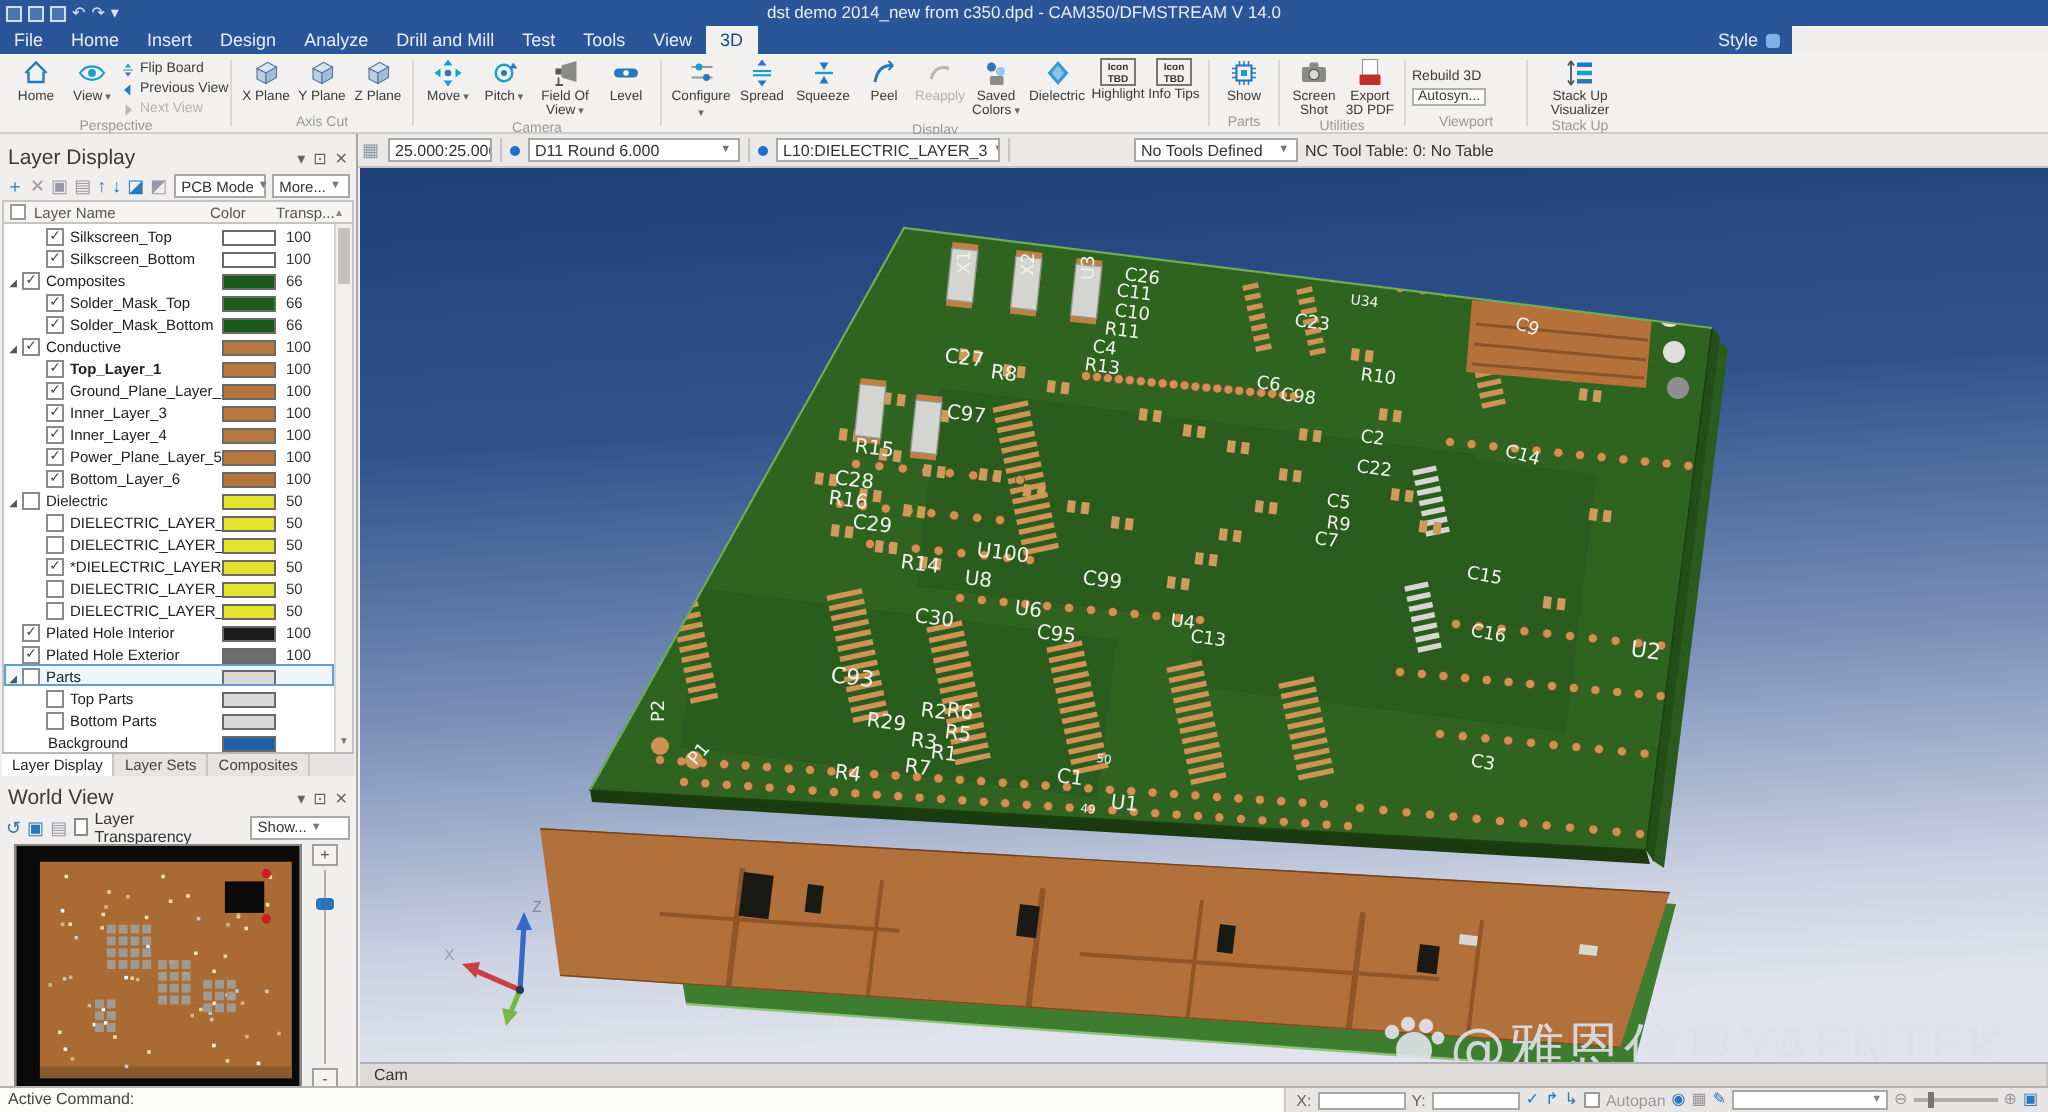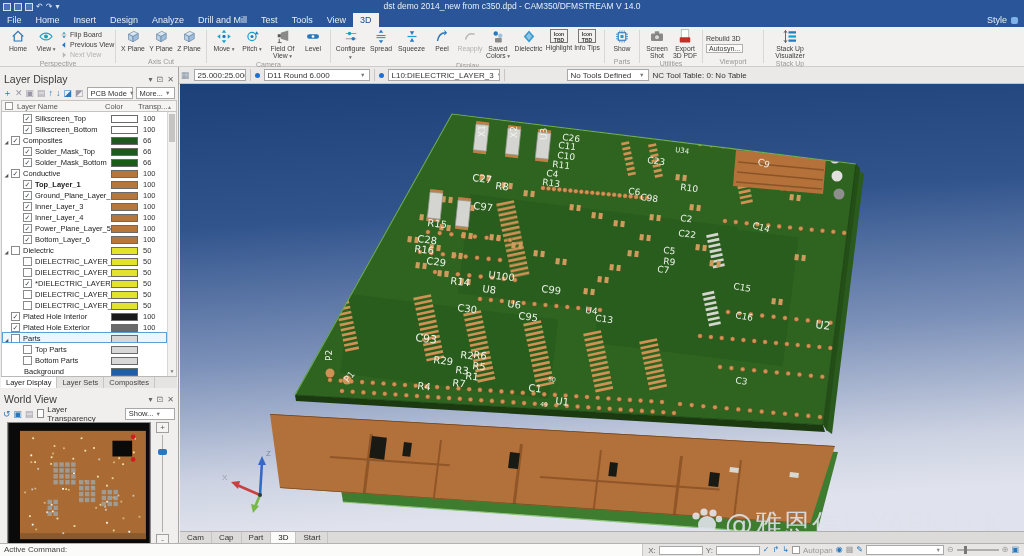--- a/index.html
+++ b/index.html
@@ -8,21 +8,21 @@
   #app *{box-sizing:border-box;}
 
   
   #titlebar{position:absolute;left:0;top:0;width:1024px;height:13px;background:#2a5699;color:#fff;}
   #qa{position:absolute;left:3px;top:1px;display:flex;gap:3px;align-items:center;height:11px;}
   .qaic{width:8px;height:8px;border:1px solid #cfe0f4;background:#4a74b4;}
   .qatxt{font-size:8px;color:#d8e4f6;line-height:11px;}
   #tb-title{position:absolute;left:0;top:0;width:100%;text-align:center;font-size:8.5px;line-height:13px;color:#e8eef8;}
 
   
-  #menubar{position:absolute;left:0;top:13px;width:1024px;height:14px;background:#2a5699;display:flex;align-items:stretch;}
+  #menubar{position:absolute;left:0;top:13px;width:896px;height:14px;background:#2a5699;display:flex;align-items:stretch;}
   .mi{padding:0 7px;font-size:9px;line-height:14px;color:#e6edf8;}
   .mi.active{background:#f2f1ef;color:#1a4a8c;}
   #mb-right{margin-left:auto;display:flex;gap:4px;align-items:center;padding-right:6px;font-size:9px;color:#e6edf8;}
   .mb-ic{width:7px;height:7px;background:#7fb2e8;border-radius:2px;}
 
   
   #ribbon{position:absolute;left:0;top:27px;width:1024px;height:40px;background:#f2f1ef;
           border-bottom:1px solid #cfccc9;display:flex;align-items:stretch;padding:1px 0 0 2px;}
   .rgroup{display:flex;flex-direction:column;padding:0 2px;}
   .rbody{display:flex;flex:1;align-items:stretch;}
@@ -103,21 +103,21 @@
   #wv-slider{width:17px;display:flex;flex-direction:column;align-items:center;height:123px;}
   .wvbtn{width:13px;height:11px;border:1px solid #a0a0a0;background:#f4f3f1;font-size:8px;line-height:9px;text-align:center;color:#555;}
   #wv-track{flex:1;width:9px;position:relative;}
   #wv-track::before{content:"";position:absolute;left:4px;top:2px;bottom:2px;width:1px;background:#b0aeac;}
   #wv-thumb{position:absolute;left:0;top:16px;width:9px;height:6px;background:#2878be;border-radius:2px;}
 
   
   #viewport{position:absolute;left:180px;top:84px;width:844px;height:459px;}
   #scene{display:block;width:844px;height:447px;}
   #labels text{font-family:"DejaVu Sans",sans-serif;}
-  #vtabs{height:12px;background:#dddbd9;border-top:1px solid #b2b0ae;display:flex;}
+  #vtabs{height:12px;background:#dddbd9;border-top:1px solid #b2b0ae;display:flex;flex-direction:column;}
   .vtab{padding:0 7px;font-size:8px;line-height:11px;color:#333;border-right:1px solid #c6c4c2;}
   .vtab.active{background:#fbfbfa;color:#111;}
 
   
   #statusbar{position:absolute;left:0;top:543px;width:1024px;height:13px;background:#e8e6e4;
              border-top:1px solid #b4b2b0;display:flex;align-items:center;font-size:8px;}
   #sb-left{width:660px;height:100%;background:#fbfbfa;border-right:1px solid #c8c6c4;padding-left:4px;
            line-height:12px;color:#444;}
   #sb-right{flex:1;display:flex;align-items:center;gap:3px;padding:0 5px;color:#666;}
   .sblbl{font-size:8px;color:#666;}

